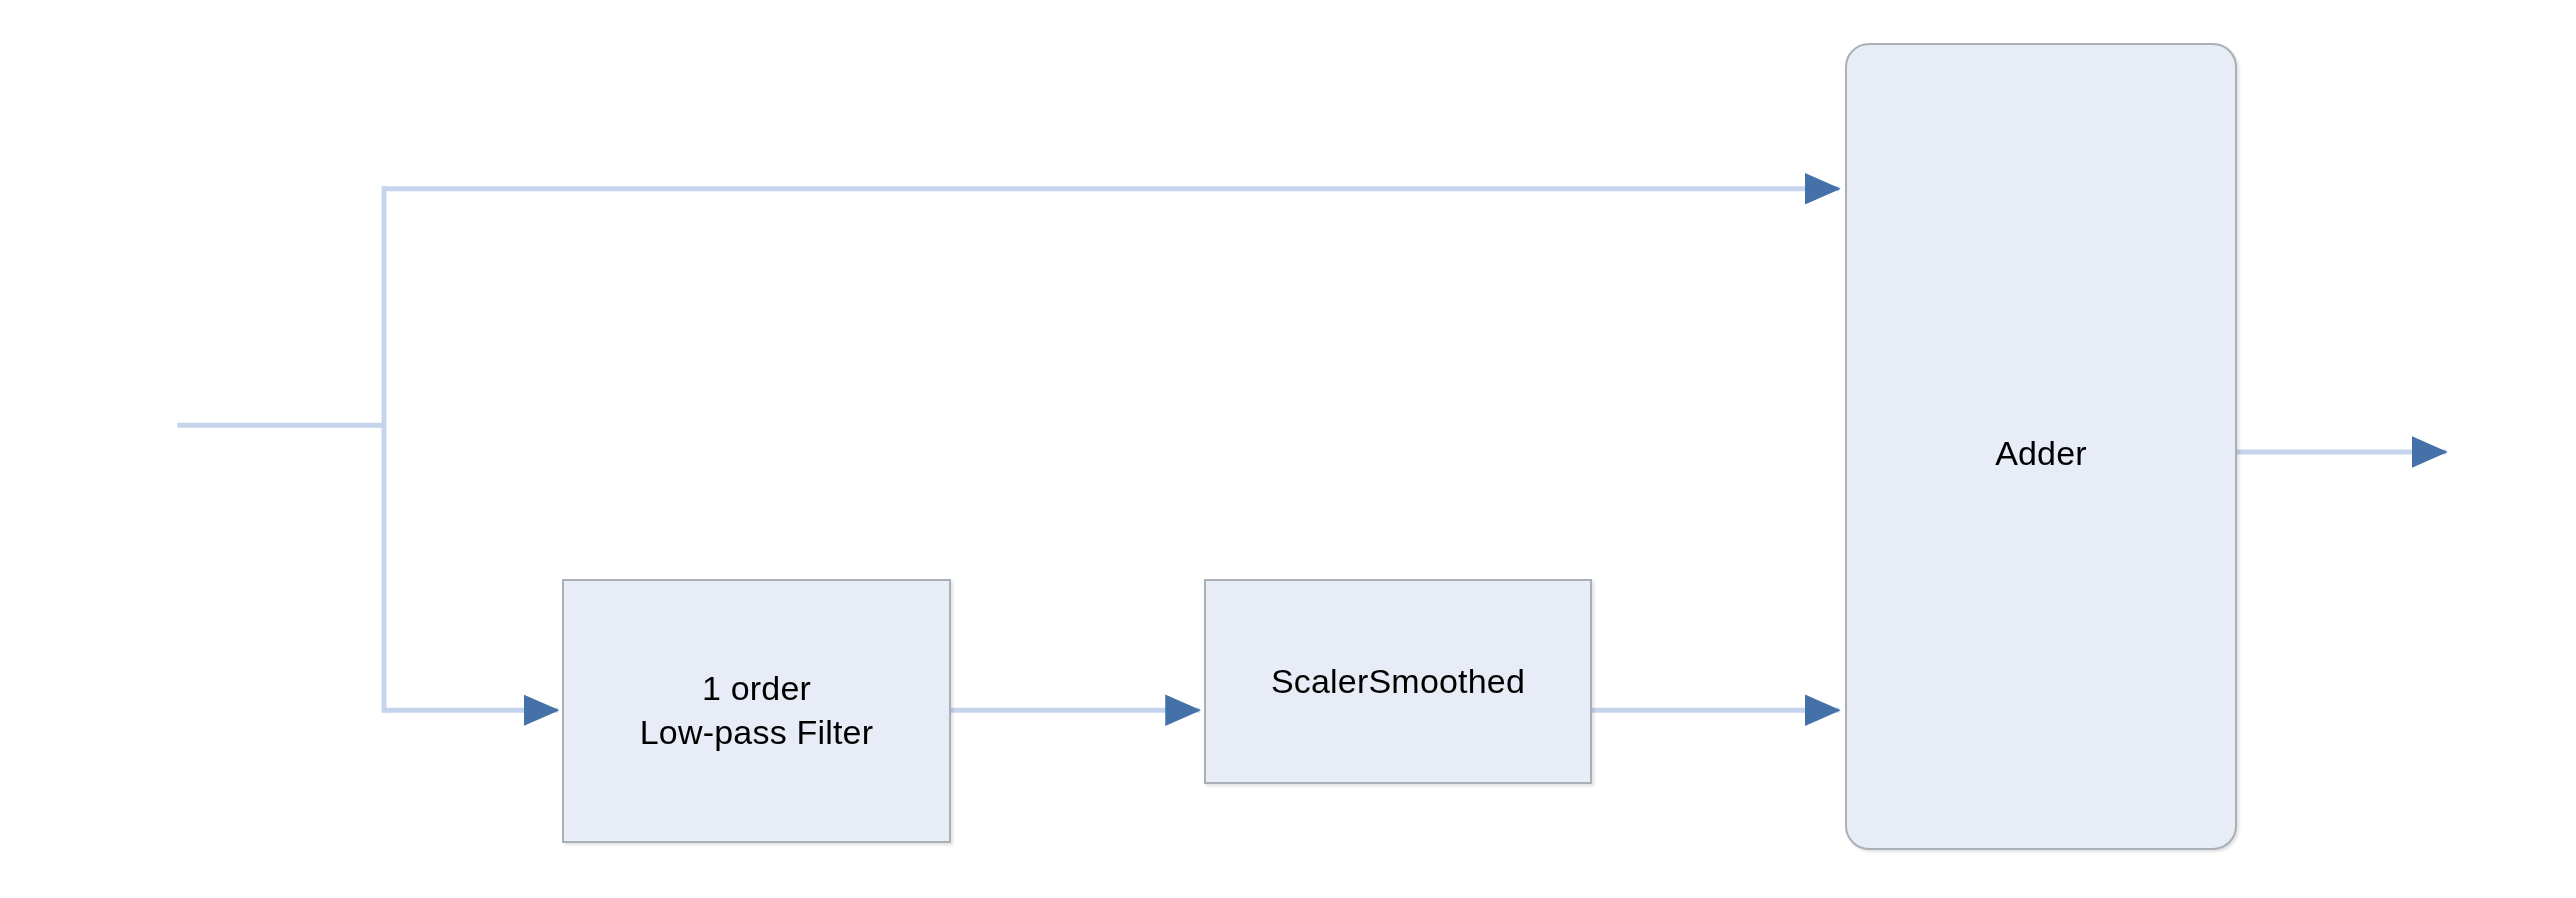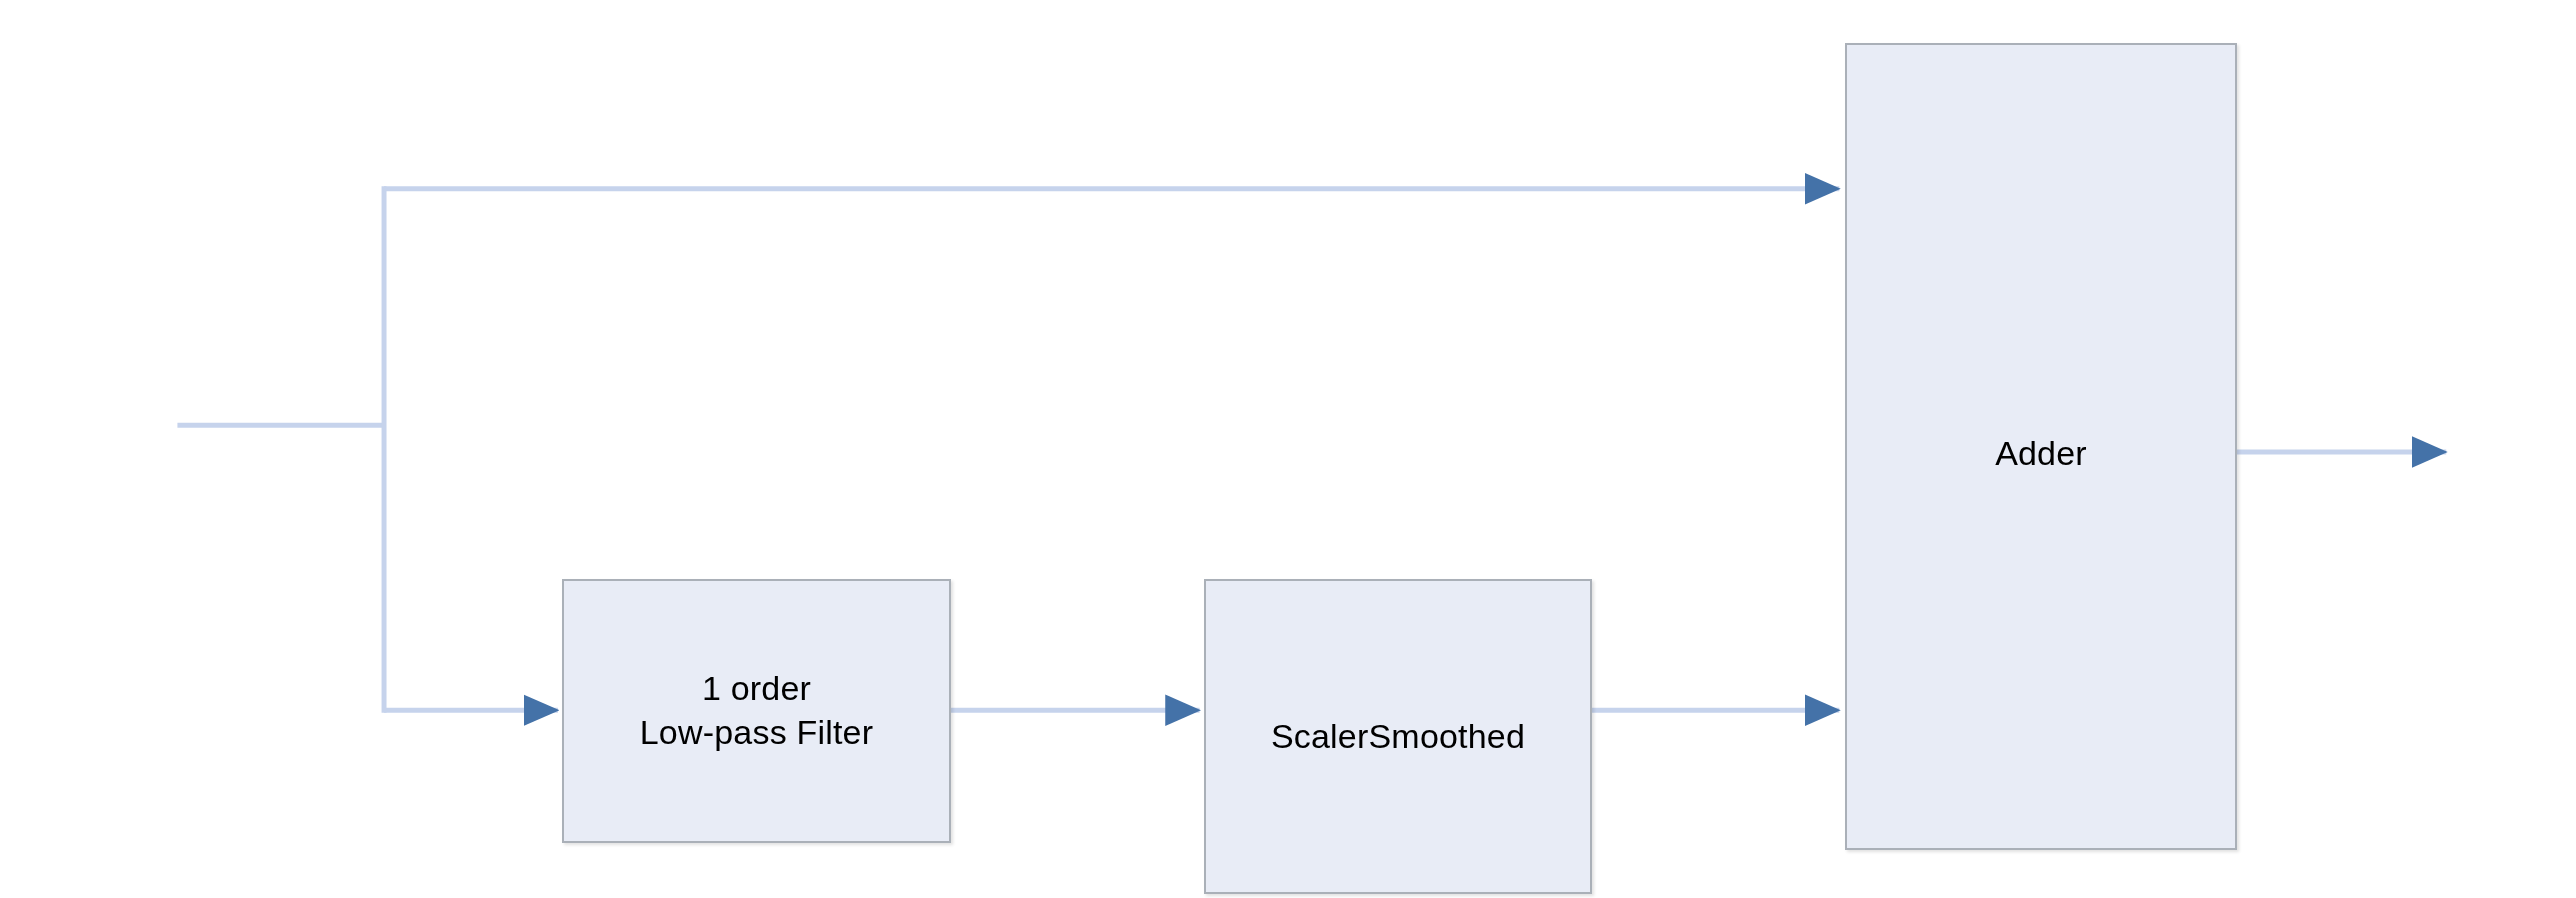--- a/index.html
+++ b/index.html
@@ -46,29 +46,30 @@
     left: 562px;
     top: 579px;
     width: 389px;
     height: 264px;
     align-items: center;
   }
   #node-scaler {
     left: 1204px;
     top: 579px;
     width: 388px;
-    height: 315px;
+    height: 205px;
   }
   #node-adder {
     left: 1845px;
     top: 43px;
     width: 392px;
     height: 807px;
     align-items: flex-start;
     justify-content: center;
+    border-radius: 24px;
   }
   #node-adder .node-label {
     margin-top: 387px;
   }
   .node-label {
     display: block;
     pointer-events: none;
   }
 </style>
 </head>

